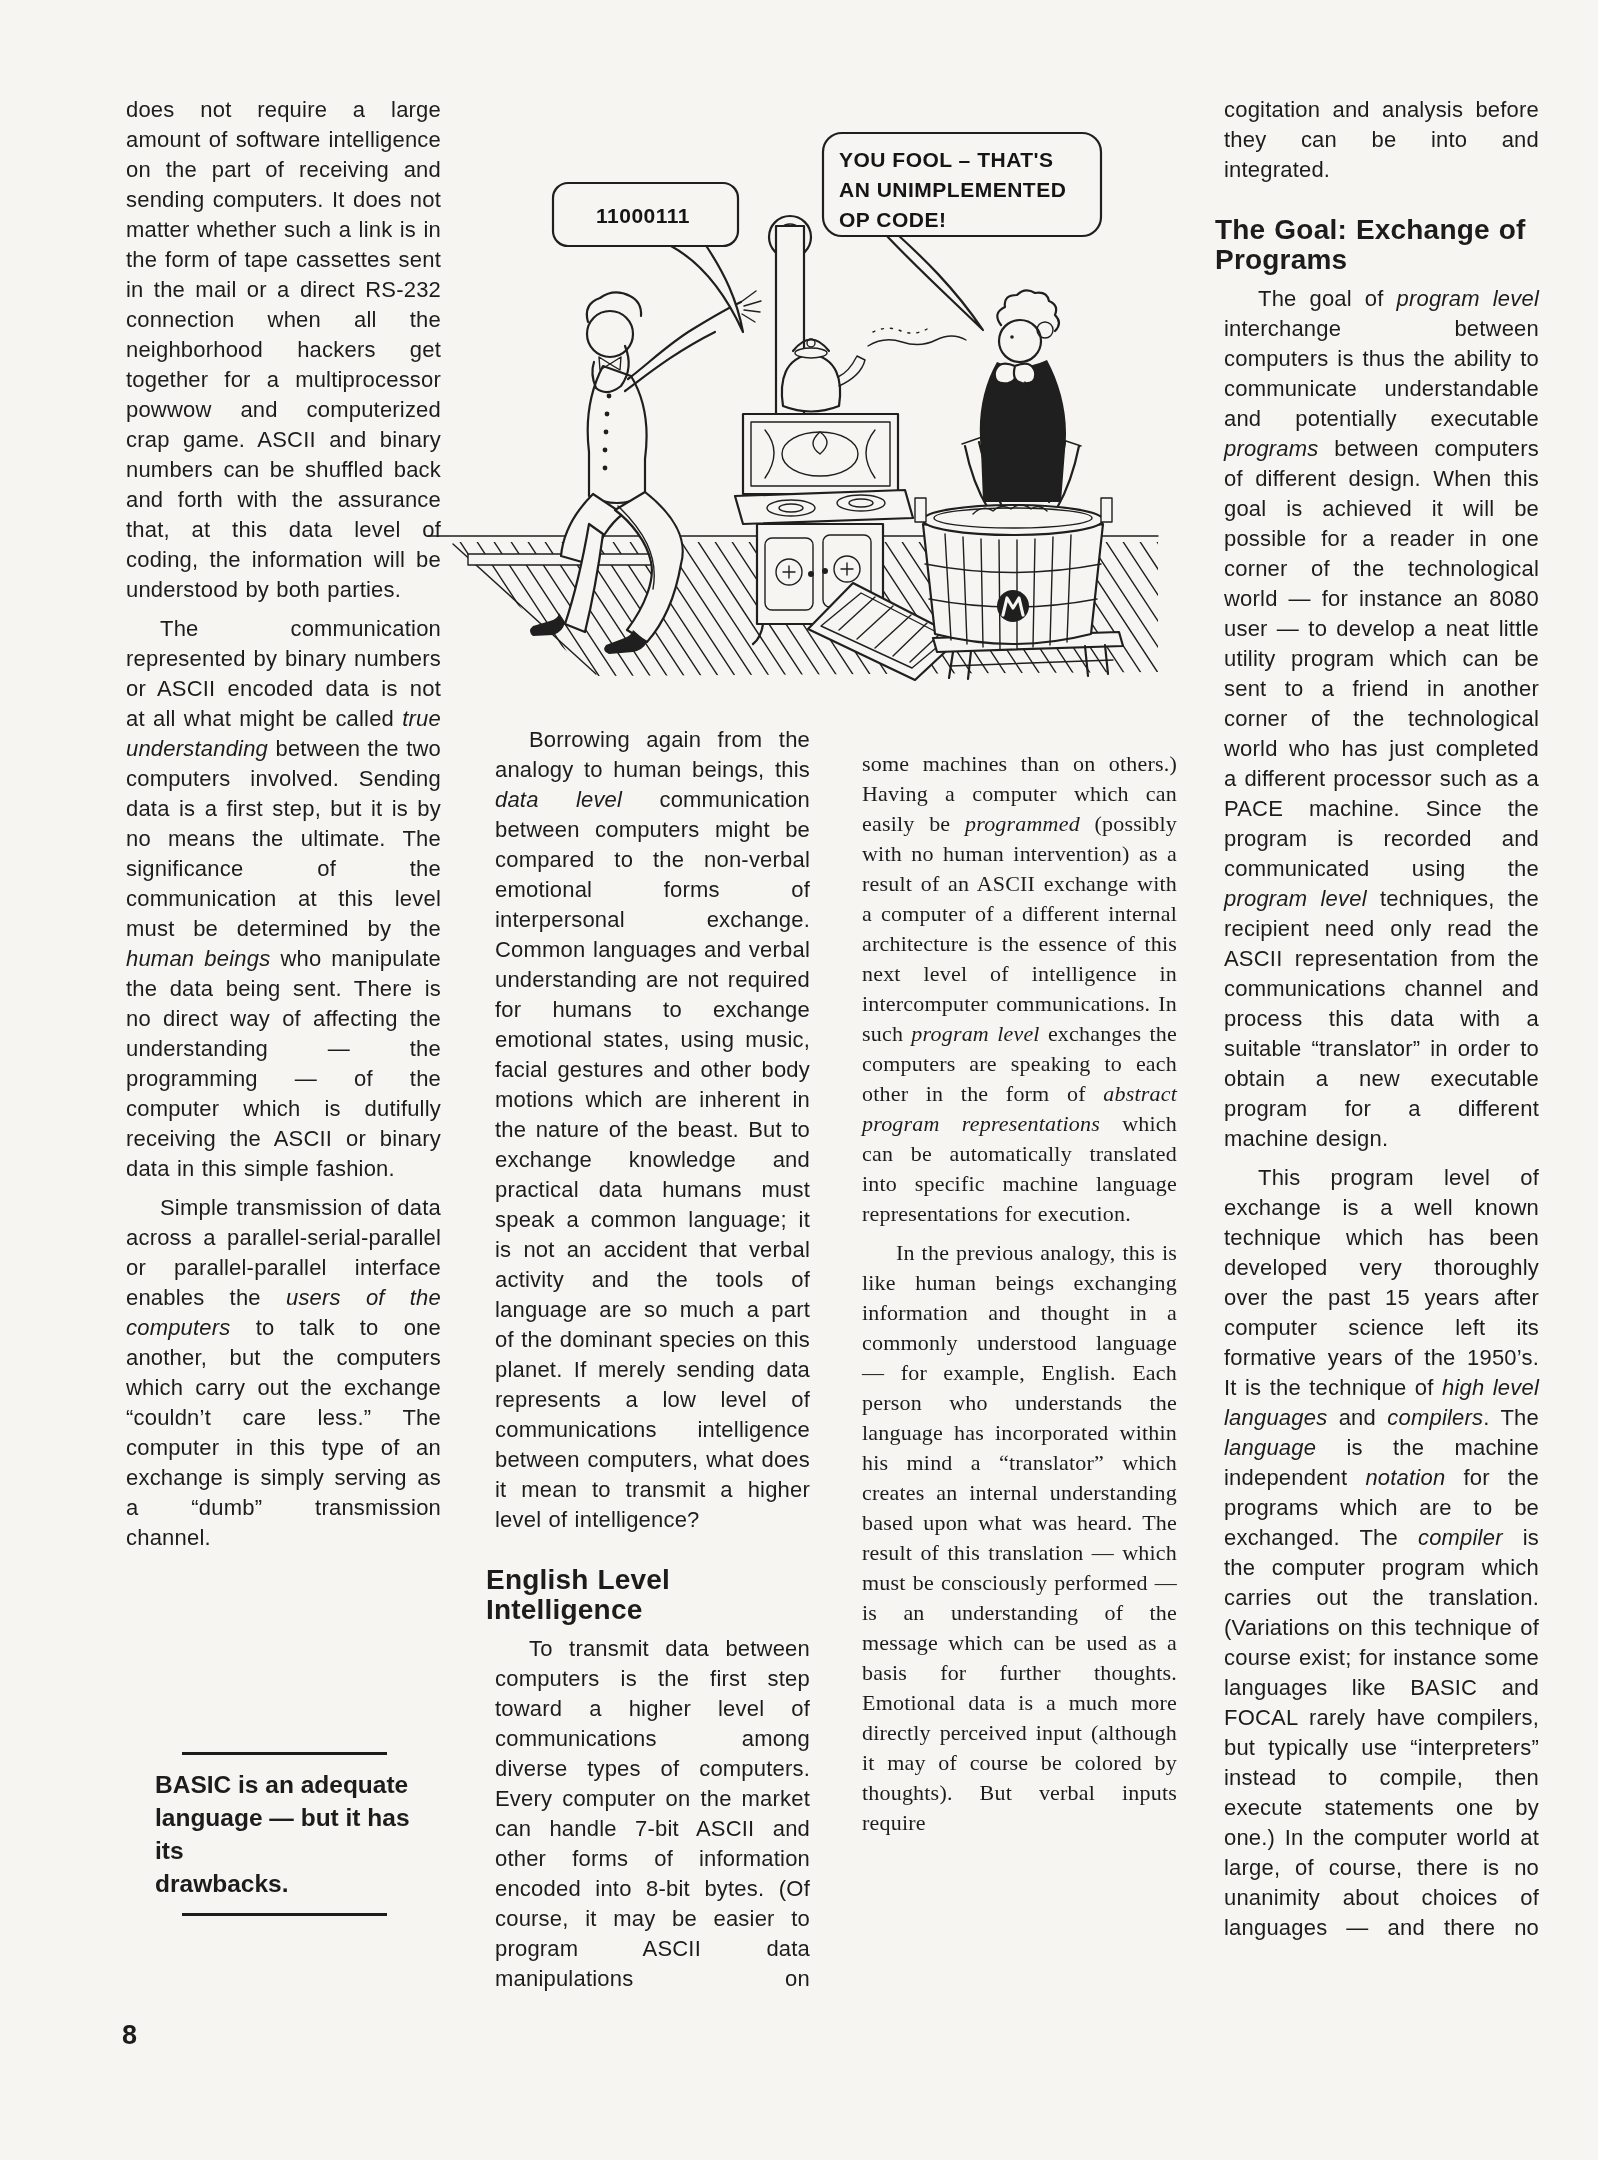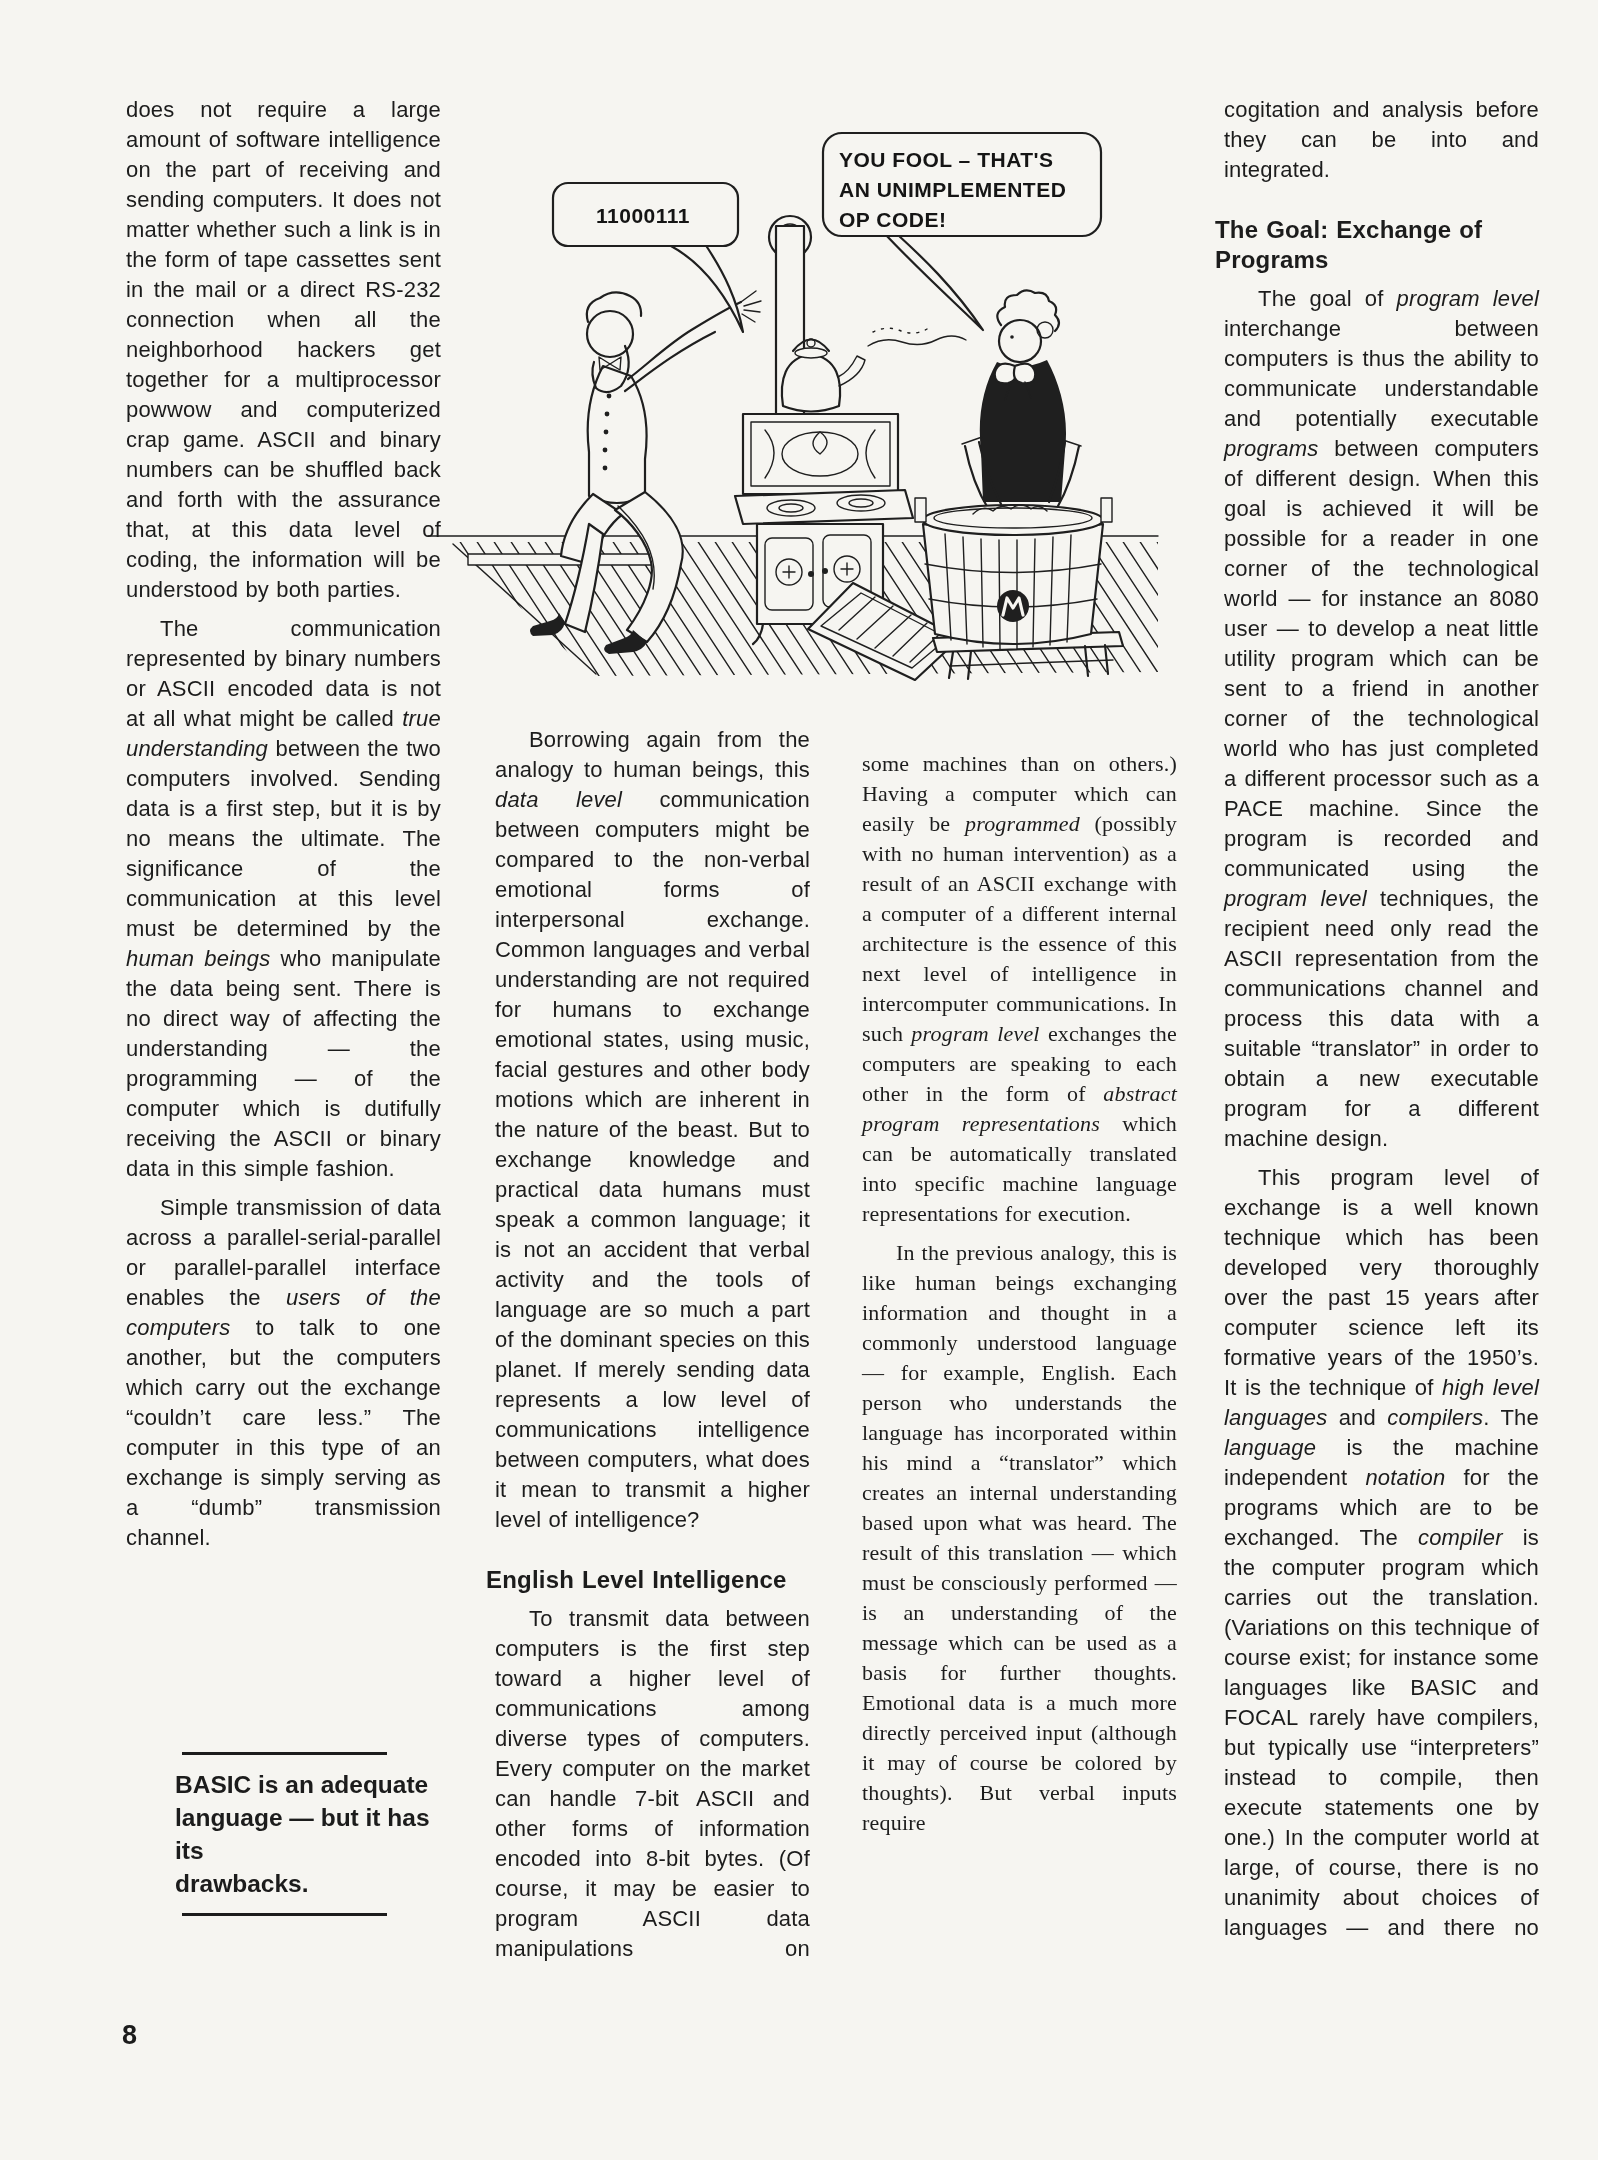--- a/index.html
+++ b/index.html
@@ -3,39 +3,39 @@
 <meta charset="utf-8">
 <style>
   html,body{margin:0;padding:0;background:#d8d6d0;}
   .page{position:relative;width:1598px;height:2160px;margin:0 auto;background:#f6f5f1;
         font-family:"Liberation Sans",sans-serif;color:#1c1c1c;overflow:hidden;}
   .col{position:absolute;width:333px;text-align:justify;font-size:22px;line-height:30px;
        letter-spacing:.2px;word-spacing:1px;}
   .col p{margin:9px;}
   .col p.ind{text-indent:34px;}
   .col p.cont{text-align-last:justify;}
-  .col h3{font-size:24px;line-height:30px;margin:30px 0 6px;font-weight:700;letter-spacing:.2px;
+  .col h3{font-size:28px;line-height:30px;margin:30px 0 6px;font-weight:700;letter-spacing:.2px;
           text-align:left;}
   .c1{left:117px;top:86px;}
   .c2{left:486px;top:716px;}
   .c3{left:853px;top:740px;font-family:Liberation Serif, serif;}
   .c4{left:1215px;top:86px;}
   .figure{position:absolute;left:413px;top:94px;width:752px;height:592px;}
   .figure svg{display:block;width:100%;height:100%;}
   .ink{stroke:#1f1f1f;stroke-width:2.2;fill:none;stroke-linecap:round;stroke-linejoin:round;}
   .thin{stroke-width:1.4;}
   .paper{fill:#f6f5f1;}
   .dark{fill:#1f1f1f;stroke:none;}
   .bubble-text{font:700 21px "Liberation Sans",sans-serif;fill:#151515;letter-spacing:.5px;}
   .pullquote{position:absolute;left:150px;top:1752px;width:282px;margin:0;font-weight:700;
              font-size:24.5px;line-height:33px;text-align:left;}
   .pullquote .rule{height:3px;background:#1c1c1c;width:205px;margin-left:32px;}
   .pullquote .rule.top{margin-bottom:13px;}
   .pullquote .rule.bottom{margin-top:13px;}
-  .pq-text{padding-left:5px;margin-left:20px;}
+  .pq-text{padding-left:5px;}
   .pageno{position:absolute;left:122px;top:2020px;font-size:27px;font-weight:700;}
 </style>
 </head>
 <body>
 
 <div class="page">
 
   <div class="figure">
     <svg viewBox="0 0 752 592">
 

